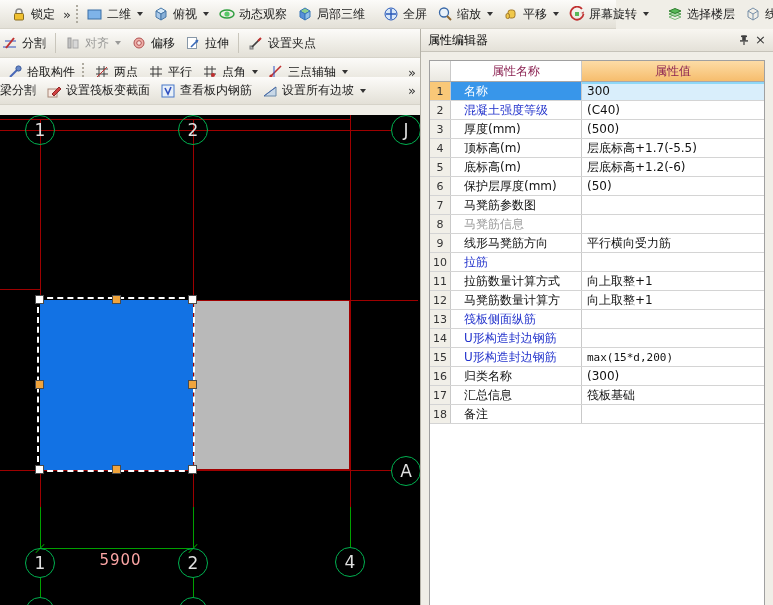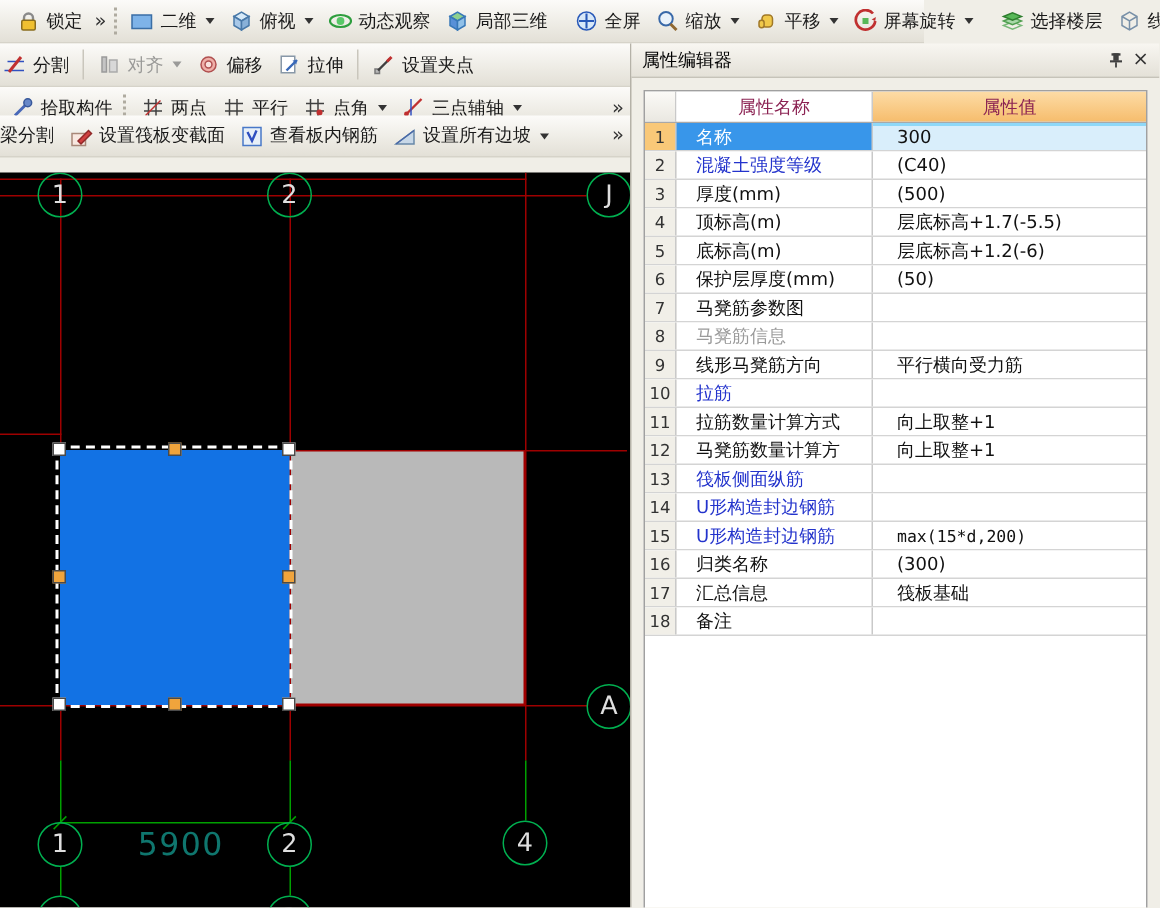--- a/index.html
+++ b/index.html
@@ -30,22 +30,22 @@
   .gl { position:absolute; background:#00A000; }
   .hair { height:1px; } .vert { width:1px; }
   .bubble { position:absolute; width:30px; height:30px; border:1px solid #00B050; border-radius:50%;
             color:#DFDFDF; font-size:17px; display:flex; align-items:center; justify-content:center; }
   .slab { position:absolute; }
   #slab-gray { left:193px; top:185px; width:157px; height:170px; background:#B9B9B9; border:1px solid #A00000; }
   #slab-blue { left:40px; top:185px; width:153px; height:170px; background:#1272E4; }
   #sel-border { position:absolute; left:37px; top:182px; width:158px; height:175px; border:2px dashed #FFFFFF; }
   .grip { position:absolute; width:9px; height:9px; border:1px solid #4A4A4A; }
   .grip.c { background:#FFFFFF; } .grip.m { background:#F0A43C; }
-  #dim-text { position:absolute; left:78px; top:436px; width:85px; text-align:center; color:#0f766e;
-              font-size:21px; letter-spacing:1px; }
+  #dim-text { position:absolute; left:78px; top:436px; width:85px; text-align:center; color:#fca5a5;
+              font-size:15px; letter-spacing:1px; }
   .tick { position:absolute; width:12px; height:1px; background:#00A000; transform:rotate(-45deg); }
 
   
   #panel { position:absolute; left:420px; top:29px; width:353px; height:576px; background:#F0EEE7;
            border-left:1px solid #B5B2A8; }
   #panel-title { height:23px; display:flex; align-items:center; padding:0 4px 0 7px;
                  background:linear-gradient(#F8F6F1,#E4E1D8); border-bottom:1px solid #C6C3B9; }
   #panel-title-text { flex:1; color:#000; }
   .titlebtn { width:17px; height:16px; display:flex; align-items:center; justify-content:center; color:#333; }
   #ptable { margin:8px; height:549px; border:1px solid #A0A0A0; background:#fff; overflow:hidden; }
@@ -54,21 +54,21 @@
   .phead .hname { width:131px; background:#FFFFFF; border-right:1px solid #C9C9C9; display:flex; align-items:center; justify-content:center; color:#8B2252; }
   .phead .hval { flex:1; background:linear-gradient(#FDDCA6,#F6BD6D); display:flex; align-items:center; justify-content:center; color:#8B2252; }
   .prow { display:flex; height:19px; border-bottom:1px solid #D4D4D4; background:#fff; }
   .cell { display:flex; align-items:center; overflow:hidden; white-space:nowrap; }
   .cell.num { width:21px; justify-content:center; background:#F1EFE8; border-right:1px solid #C9C9C9; color:#333; font-size:11px; }
   .cell.num.numsel { background:#F9C878; }
   .cell.name { width:131px; padding-left:13px; border-right:1px solid #C9C9C9; color:#111; }
   .cell.name.link { color:#2333CC; }
   .cell.name.gray { color:#9A9A9A; }
   .cell.name.selname { background:#3896EA; color:#FFFFFF; }
-  .cell.val { flex:1; padding-left:16px; color:#111; }
+  .cell.val { flex:1; padding-left:5px; color:#111; }
   .cell.val.editcell { background:#D9EEFB; box-shadow:inset 0 2px 0 #8ED8F8; }
   .cell.val.mono { font-family:"DejaVu Sans Mono","Liberation Mono",monospace; font-size:11px; }
   .plusbox { width:11px; height:11px; border:1px solid #848484; background:#fff; color:#333; font-size:10px;
              line-height:9px; text-align:center; margin:0 4px 0 -11px; display:inline-block; }
 </style>
 </head>
 <body>
 
 <div id="tbrow1" class="tbrow">
   <span class="icon sliver"><svg width="16" height="16">

